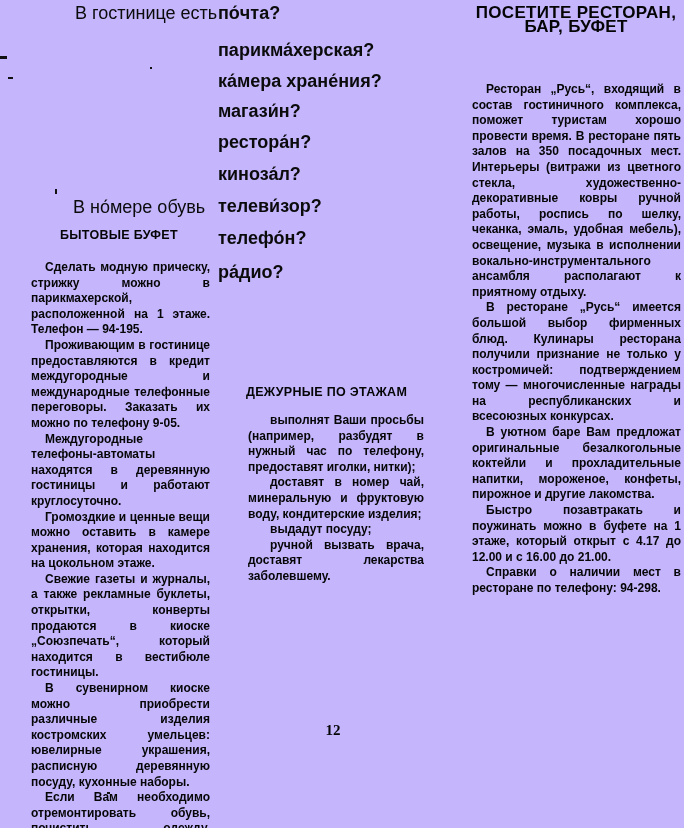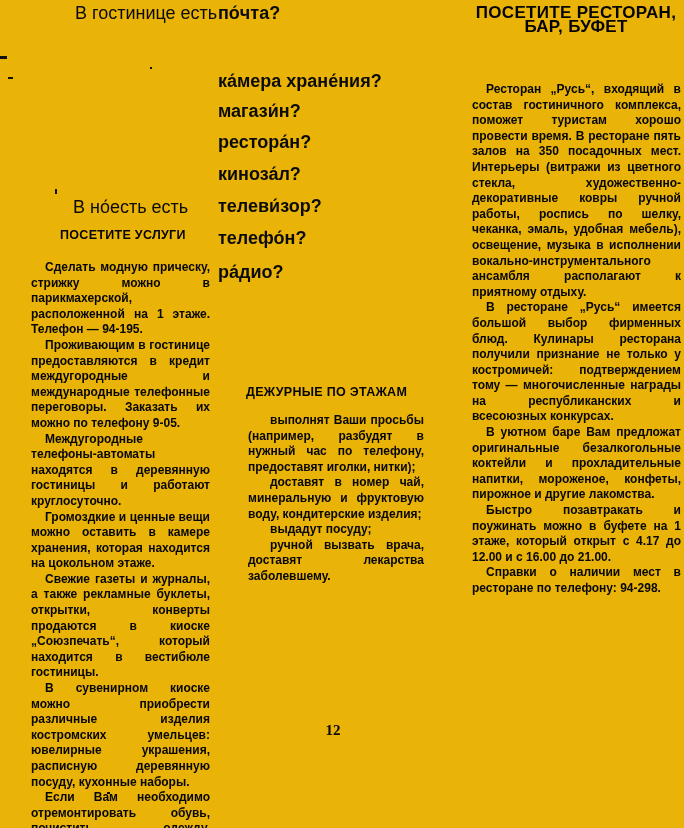--- a/index.html
+++ b/index.html
@@ -1,19 +1,19 @@
 <!DOCTYPE html>
 <html><head>
 <meta charset="utf-8">
 <style>
   html, body { margin:0; padding:0; background:#e8e8e8; }
   .page {
     position:relative;
     width:684px; height:828px;
-    background:#eab308;
+    background:#c4b5fd;
     color:#000;
     font-family:"Liberation Sans", sans-serif;
     overflow:hidden;
     margin:0 auto;
   }
   
   .q-heading {
     position:absolute;
     font-size:18px;
     white-space:nowrap;
@@ -70,32 +70,33 @@
   #artifact-3 { left:150px; top:67px;  width:2px; height:2px; }
   #artifact-4 { left:0;     top:56px;  width:7px; height:3px; }
   #artifact-5 { left:107px; top:792px; width:3px; height:2px; }
 </style>
 </head>
 <body>
 
 <div class="page">
 
   <div class="q-heading" style="left:75px; top:3px;">В гостинице есть</div>
-  <div class="q-heading" style="left:73px; top:197px;">В но́есть есть</div>
+  <div class="q-heading" style="left:73px; top:197px;">В но́мере обувь</div>
 
   <div class="q-item" style="top:3px;">по́чта?</div>
+  <div class="q-item" style="top:40px;">парикма́херская?</div>
   <div class="q-item" style="top:71px;">ка́мера хране́ния?</div>
   <div class="q-item" style="top:101px;">магази́н?</div>
   <div class="q-item" style="top:132px;">рестора́н?</div>
   <div class="q-item" style="top:164px;">киноза́л?</div>
   <div class="q-item" style="top:196px;">телеви́зор?</div>
   <div class="q-item" style="top:228px;">телефо́н?</div>
   <div class="q-item" style="top:262px;">ра́дио?</div>
 
-  <div class="section-title" id="services-title">ПОСЕТИТЕ УСЛУГИ</div>
+  <div class="section-title" id="services-title">БЫТОВЫЕ БУФЕТ</div>
   <div class="body-col" id="left-body">
     <p>Сделать модную прическу, стрижку можно в парикмахерской, расположенной на 1 этаже. Телефон — 94-195.</p>
     <p>Проживающим в гостинице предоставляются в кредит междугородные и международные телефонные переговоры. Заказать их можно по телефону 9-05.</p>
     <p>Междугородные телефоны-автоматы находятся в деревянную гостиницы и работают круглосуточно.</p>
     <p>Громоздкие и ценные вещи можно оставить в камере хранения, которая находится на цокольном этаже.</p>
     <p>Свежие газеты и журналы, а также рекламные буклеты, открытки, конверты продаются в киоске „Союзпечать“, который находится в вестибюле гостиницы.</p>
     <p>В сувенирном киоске можно приобрести различные изделия костромских умельцев: ювелирные украшения, расписную деревянную посуду, кухонные наборы.</p>
     <p>Если Вам необходимо отремонтировать обувь, почистить одежду, обращайтесь в комплексный приемный пункт, расположенный на 1 этаже.</p>
 
   </div>

